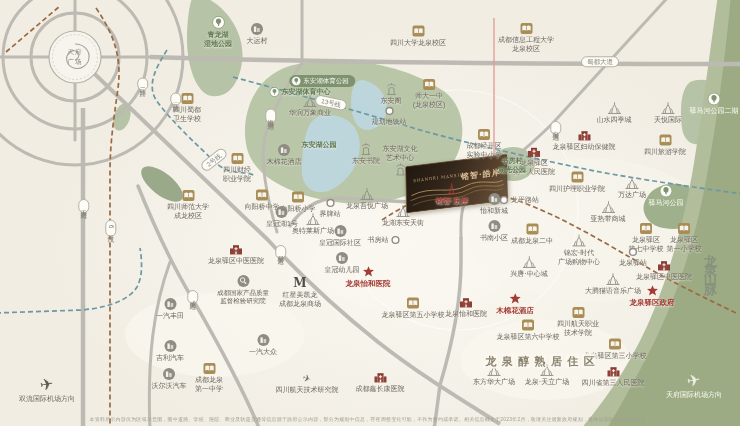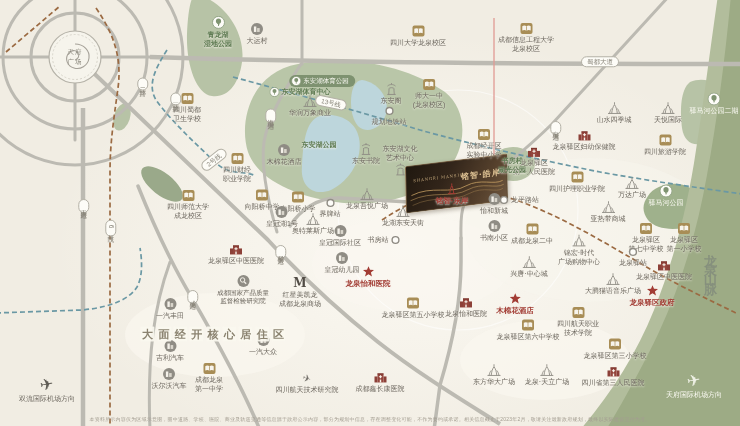--- a/index.html
+++ b/index.html
@@ -943,21 +943,21 @@
       <div class="roadlab v" style="left: 556px; top: 128px; transform: translate(-50%, -50%);">车城大道</div>
       <div class="roadlab v" style="left: 271px; top: 116px; transform: translate(-50%, -50%);">汽车城大道</div>
       <div class="roadlab v" style="left: 281px; top: 252px; transform: translate(-50%, -50%);">驿都大道</div>
       <div class="roadlab v" style="left: 193px; top: 297px; transform: translate(-50%, -50%);">成龙大道</div>
       <div class="roadlab v" style="left: 84px; top: 206px; transform: translate(-50%, -50%);">天府大道</div>
       <div class="roadlab v" style="left: 143px; top: 84px; transform: translate(-50%, -50%);">二环路</div>
       <div class="roadlab v" style="left: 176px; top: 99px; transform: translate(-50%, -50%);">三环路</div>
       <div class="roadlab" style="left: 214px; top: 160px; transform: translate(-50%, -50%) rotate(-38deg);">2号线</div>
       <div class="roadlab" style="left: 331px; top: 103px; transform: translate(-50%, -50%) rotate(12deg);">13号线</div>
       <div class="roadlab v" style="left: 111px; top: 228px; transform: translate(-50%, -50%);">6号线</div>
-      <div class="rt" style="left: 213px; top: 334px; font-size: 11px;"><span>大</span><span>面</span><span>经</span><span>开</span><span>核</span><span>心</span><span>居</span><span>住</span><span>区</span></div>
+      <div class="rt" style="left: 540px; top: 361px; font-size: 11px;"><span>龙</span><span>泉</span><span>醇</span><span>熟</span><span>居</span><span>住</span><span>区</span></div>
     </div>
 
   <div id="tianfu-label">
     <div>天府</div>
     <div>广场</div>
   </div>
 
   <div id="mountain-label">龙泉山脉</div>
 
   <div id="disclaimer">本资料所示内容仅为区域示意图，图中道路、学校、医院、商业及轨道交通等信息源于政府公示内容，部分为规划中信息，存在调整变化可能，不作为要约或承诺。相关信息截止于2023年2月，敬请关注最新政府规划，最终以实际建设交付为准。</div>

